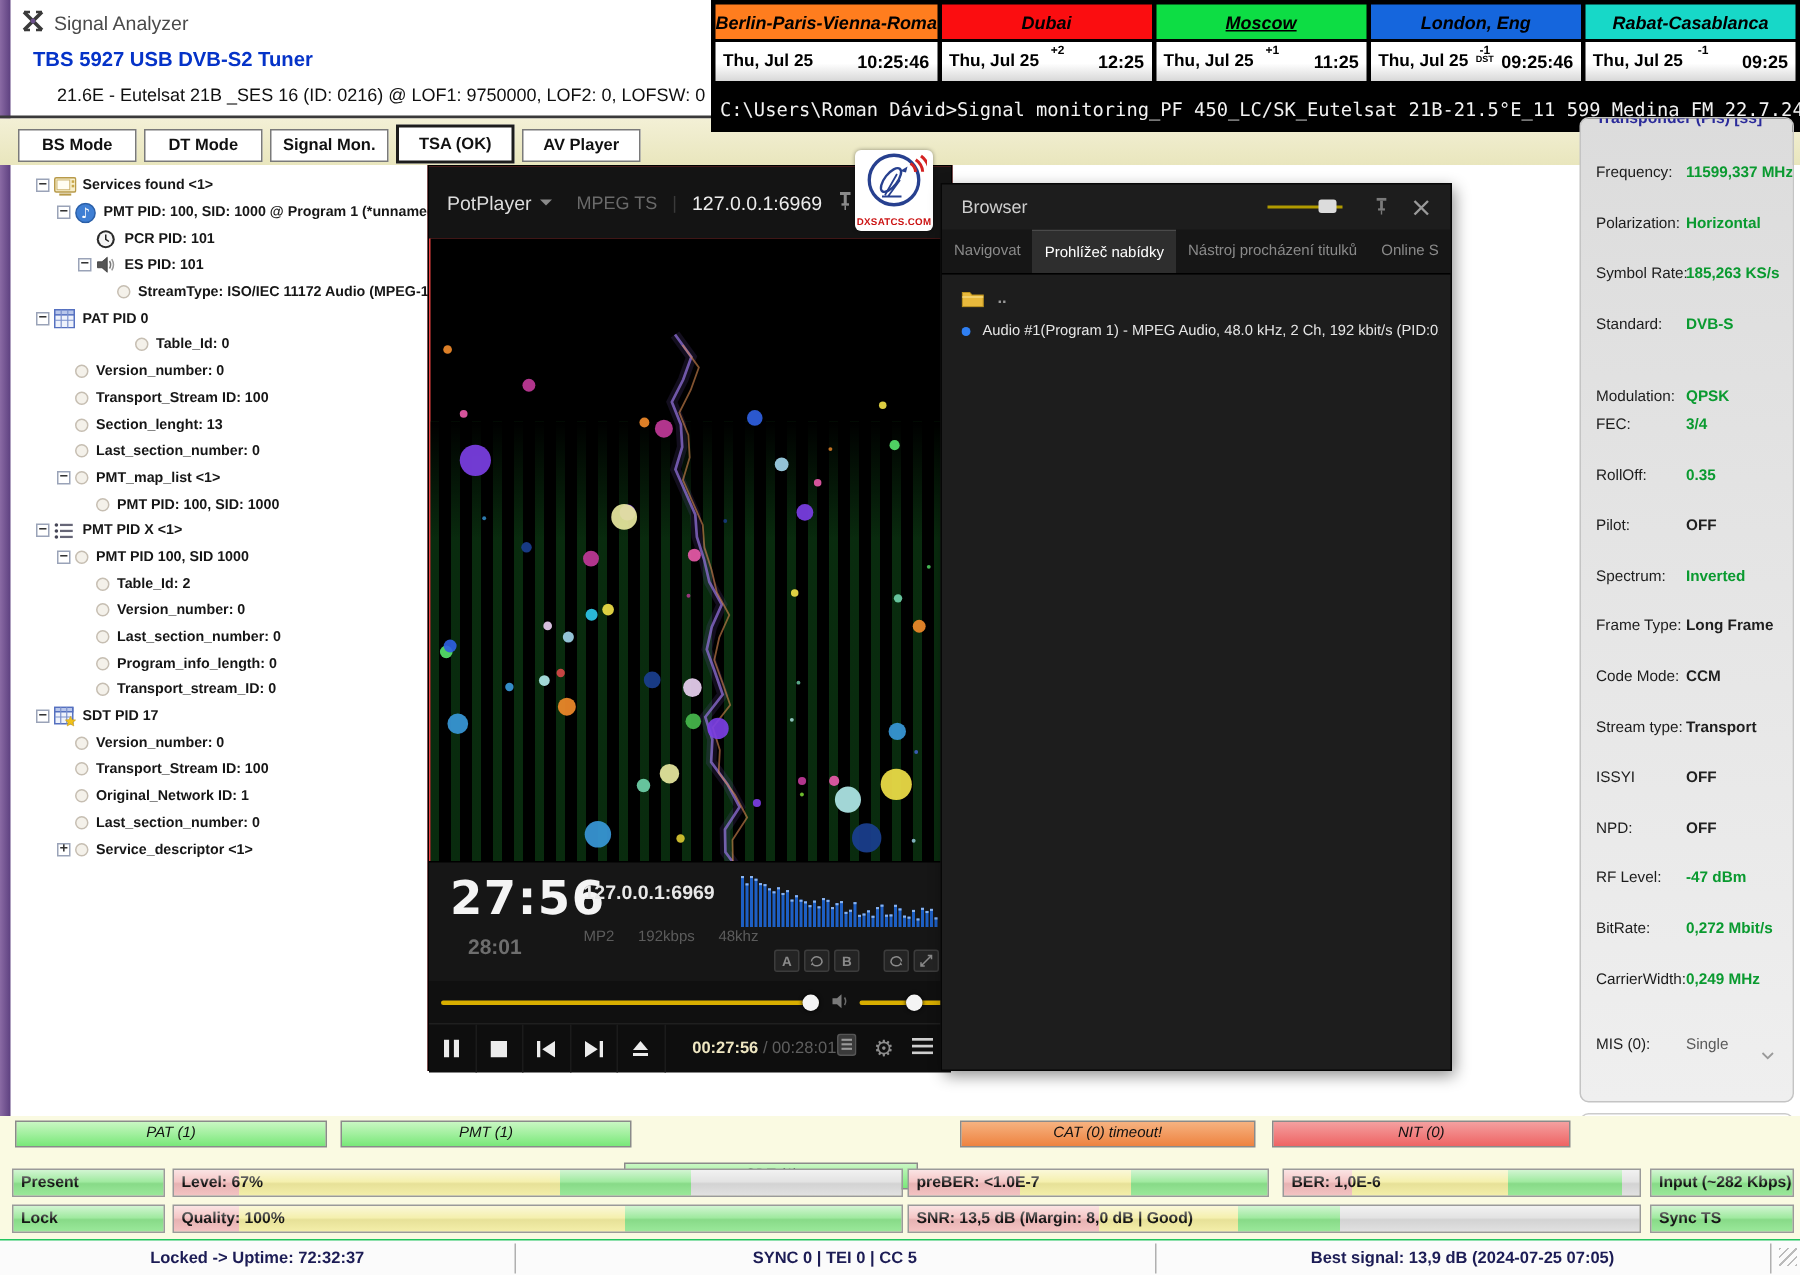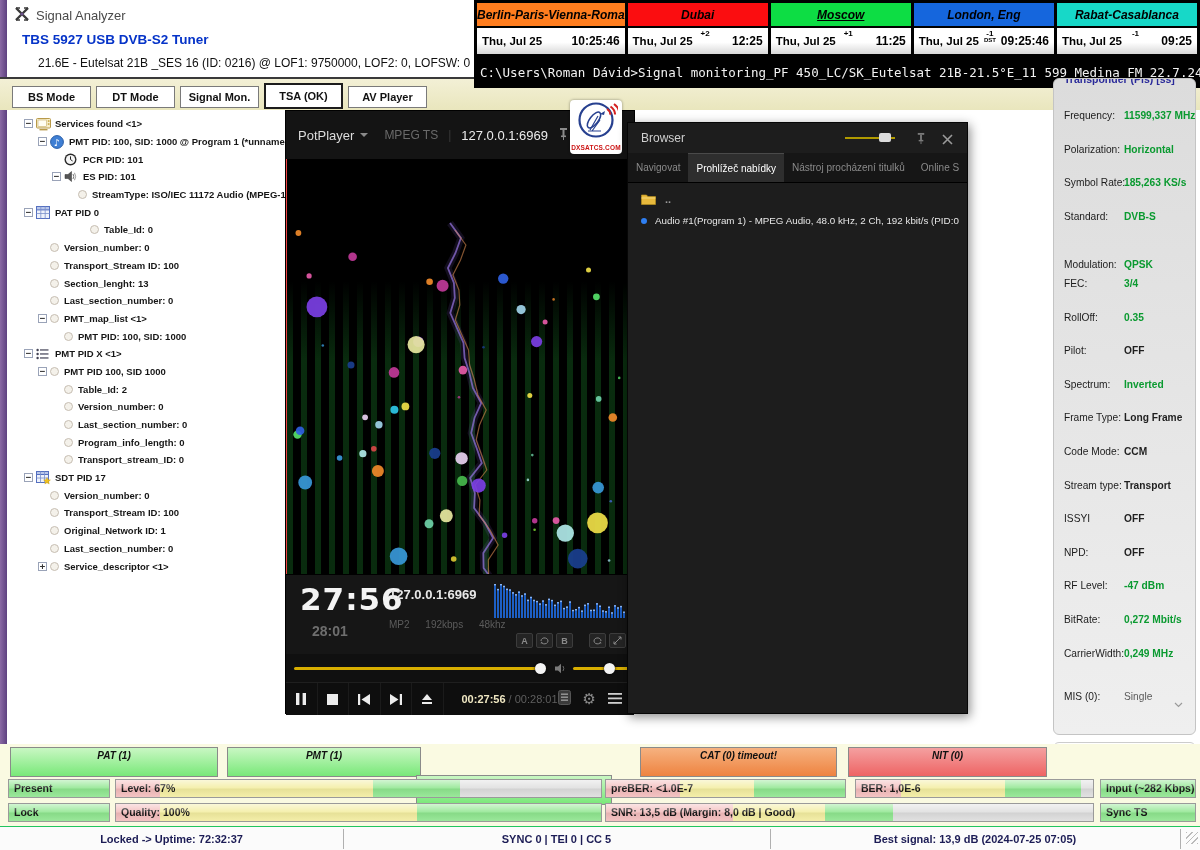--- a/index.html
+++ b/index.html
@@ -108,22 +108,22 @@
   .prow .pv{position:absolute;left:70px;font-size:10.2px;font-weight:700;white-space:nowrap}
   .pv.g{color:#0a9a30}.pv.k{color:#1f1f1f}
   #mis-row{position:absolute;left:0;top:612px;width:100%}
   #mis-row .pl{position:absolute;left:10px;font-size:10.2px;color:#1c1c1c}
   #mis-row .pv{position:absolute;left:70px;font-size:10.2px;color:#5a5a5a}
   #mis-chev{position:absolute;right:12px;top:3px}
   #card-btn{left:1053px;top:742px;width:143px;height:26px;background:#fff;border:1px solid #ccc;
      border-radius:6px;box-sizing:border-box;display:flex;align-items:center;justify-content:center}
   
   #pale{left:0;top:744px;width:1200px;height:82px;background:#fafae2}
-  .pid{position:absolute;top:747px;height:30px;box-sizing:border-box;border:1px solid #8a8a8a;
-      font-style:italic;font-weight:700;font-size:10px;text-align:center;line-height:16px;color:#111}
+  .pid{position:absolute;top:747px;height:18px;box-sizing:border-box;border:1px solid #8a8a8a;
+      font-style:italic;font-weight:400;font-size:10px;text-align:center;line-height:16px;color:#111}
   .pid.ok{background:linear-gradient(180deg,#c9f7c3,#79e879)}
   .pid.warn{background:linear-gradient(180deg,#f6b280,#ee8340)}
   .pid.err{background:linear-gradient(180deg,#f4a0a0,#ee6464)}
   .meter{position:absolute;height:19px;border:1px solid #9a9a9a;box-sizing:border-box;font-size:10.5px;
       font-weight:700;line-height:17px;color:#111;padding-left:5px;white-space:nowrap;overflow:hidden}
   .meter i{position:absolute;inset:0;background:linear-gradient(180deg,rgba(255,255,255,.6),
       rgba(255,255,255,.15) 46%,rgba(0,0,0,.05) 54%,rgba(255,255,255,.1));pointer-events:none}
   #statusbar{left:0;top:826px;width:1200px;height:24px;background:#fbfbfb;border-top:1px solid #22c55e;box-sizing:border-box}
   .ssec{position:absolute;top:0;height:24px;display:flex;align-items:center;justify-content:center;
       font-size:11px;font-weight:700;color:#1c1c55;white-space:nowrap}

